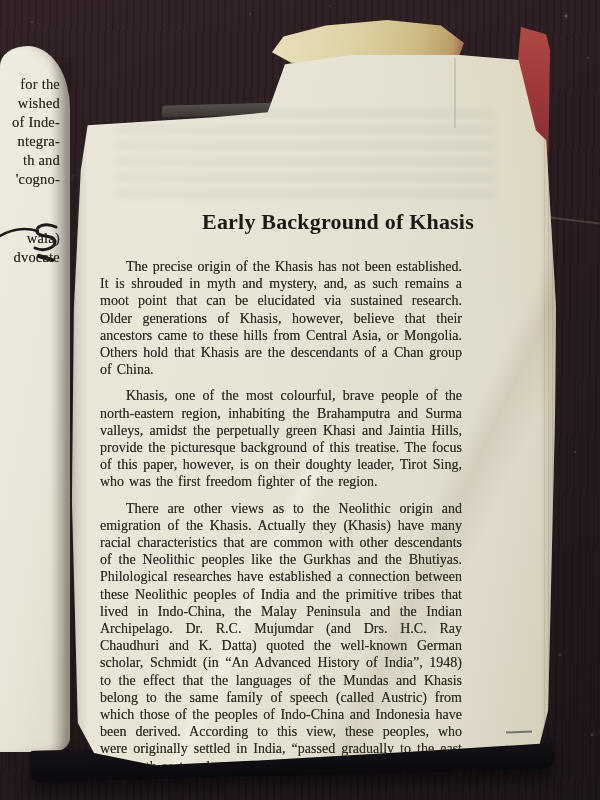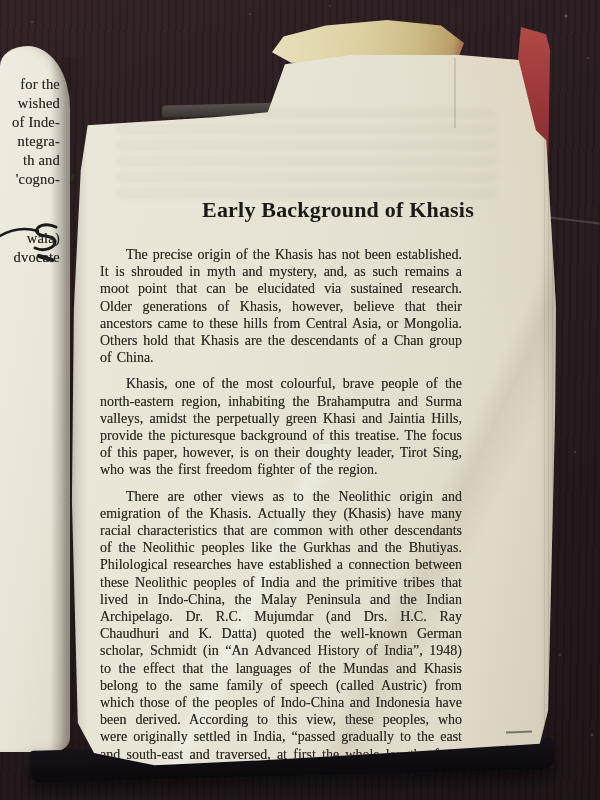--- a/index.html
+++ b/index.html
@@ -94,21 +94,21 @@
     position:absolute;left:388px;top:8px;width:2px;height:70px;
     background:rgba(95,85,62,.18);
   }
   .ghosting{
     position:absolute;left:50px;top:60px;width:380px;height:92px;
     background:repeating-linear-gradient(180deg, rgba(125,120,102,.18) 0 6px, transparent 6px 16px);
     filter:blur(3px);opacity:.55;border-radius:8px;pointer-events:none;
   }
   .page-content{position:absolute;inset:0;padding-top:146px;}
   .chapter-title{
-    margin:0;padding-left:52px;text-align:center;
+    margin:12px;padding-left:52px;text-align:center;
     font-size:22px;line-height:28px;font-weight:bold;color:#1d1914;
     letter-spacing:.2px;
   }
   .text-col{
     margin:22px 0 0 34px;width:362px;
     font-size:14px;line-height:17.2px;color:#2e2a24;
     text-align:justify;word-spacing:1.5px;
     text-shadow:0 0 .45px rgba(42,37,30,.6);
   }
   .text-col p{margin:0 0 9px 0;text-indent:26px;}

